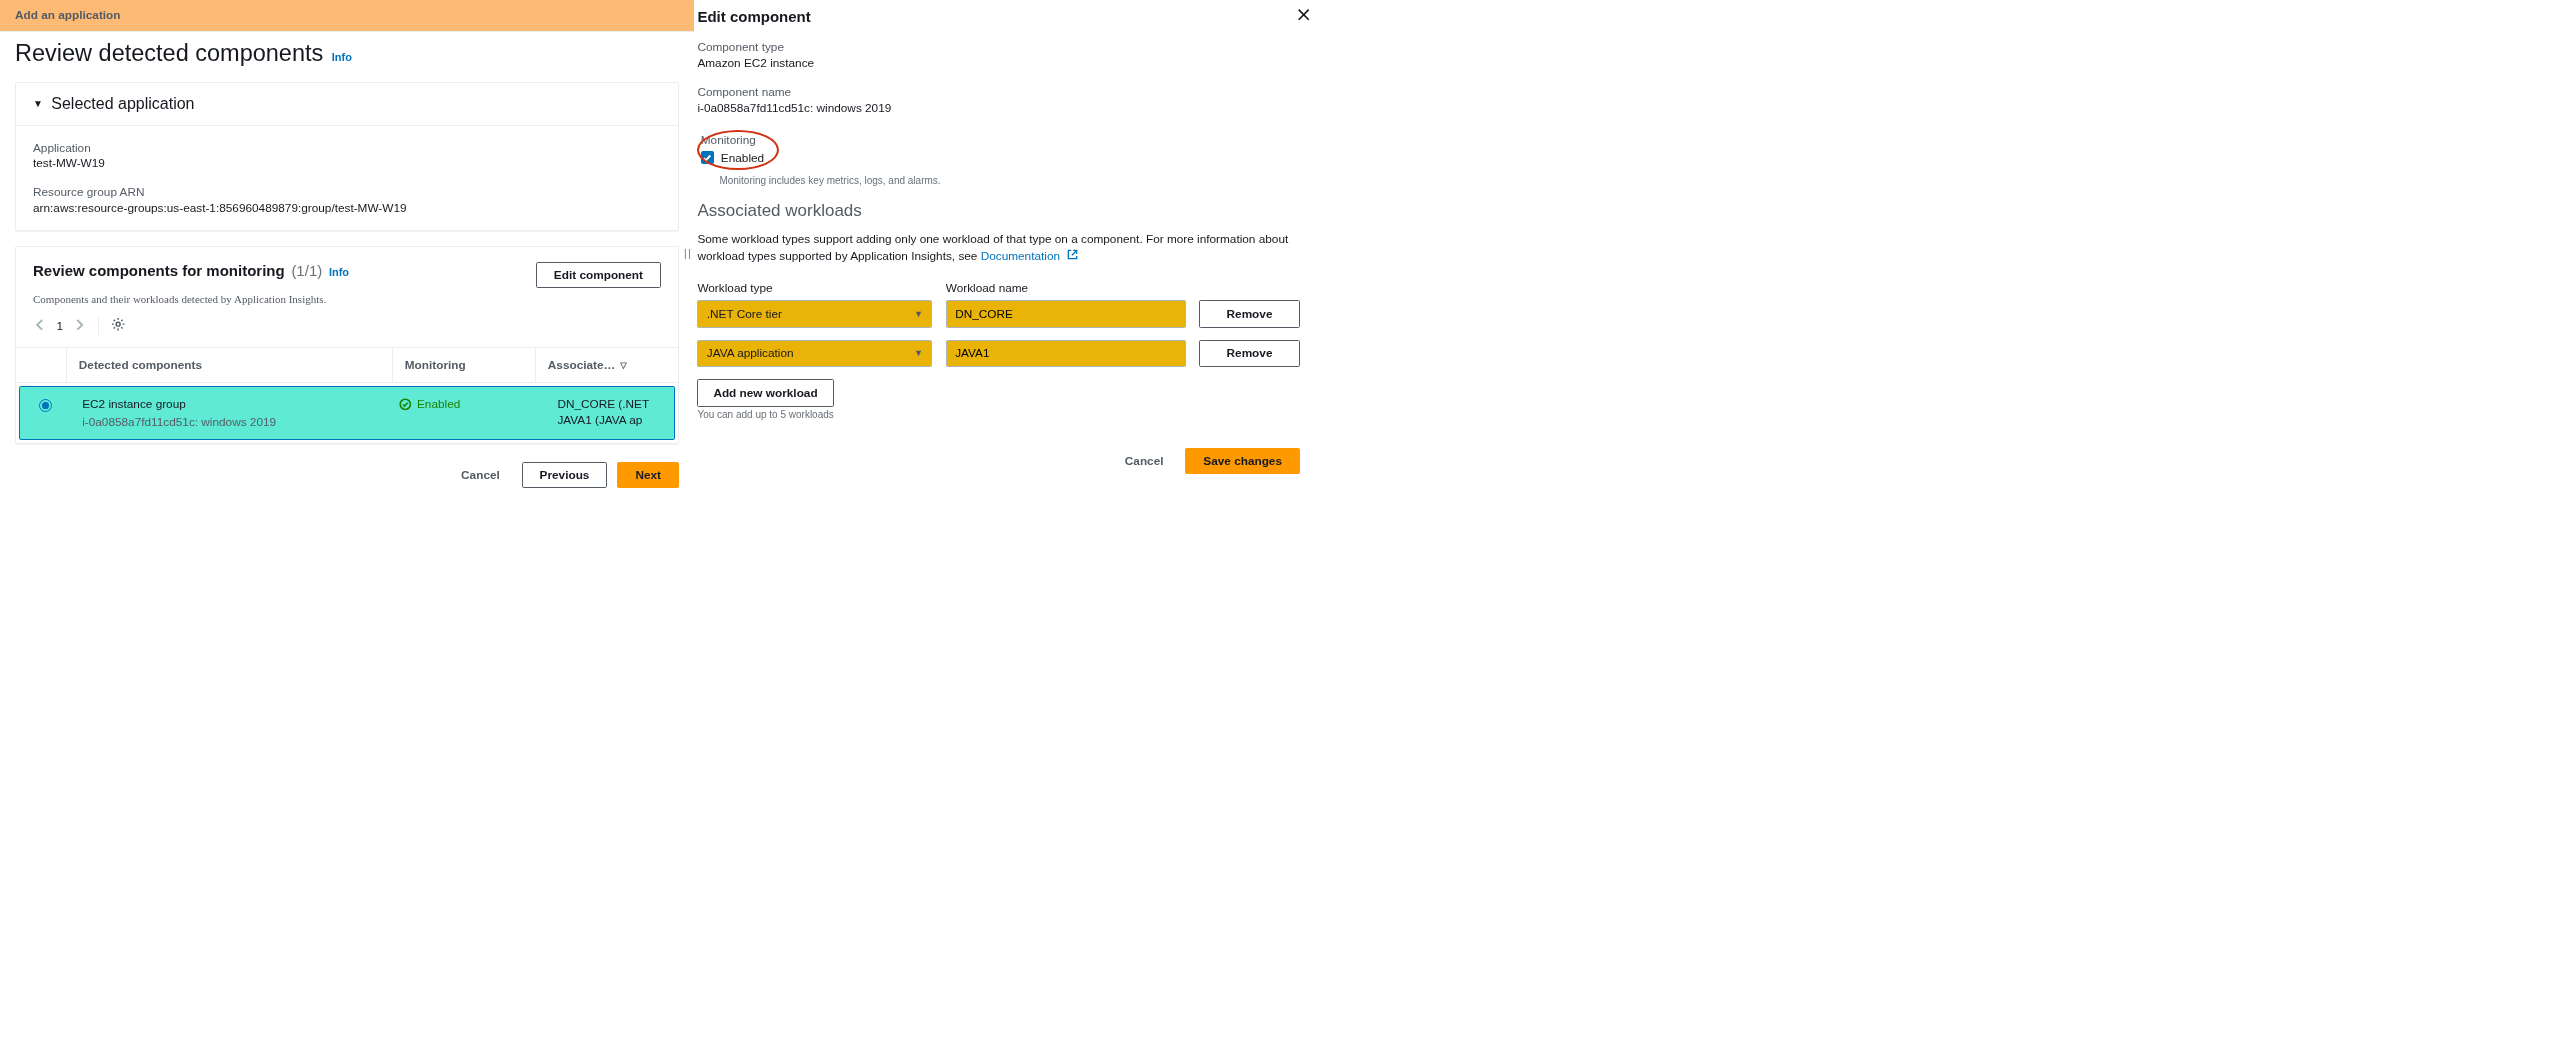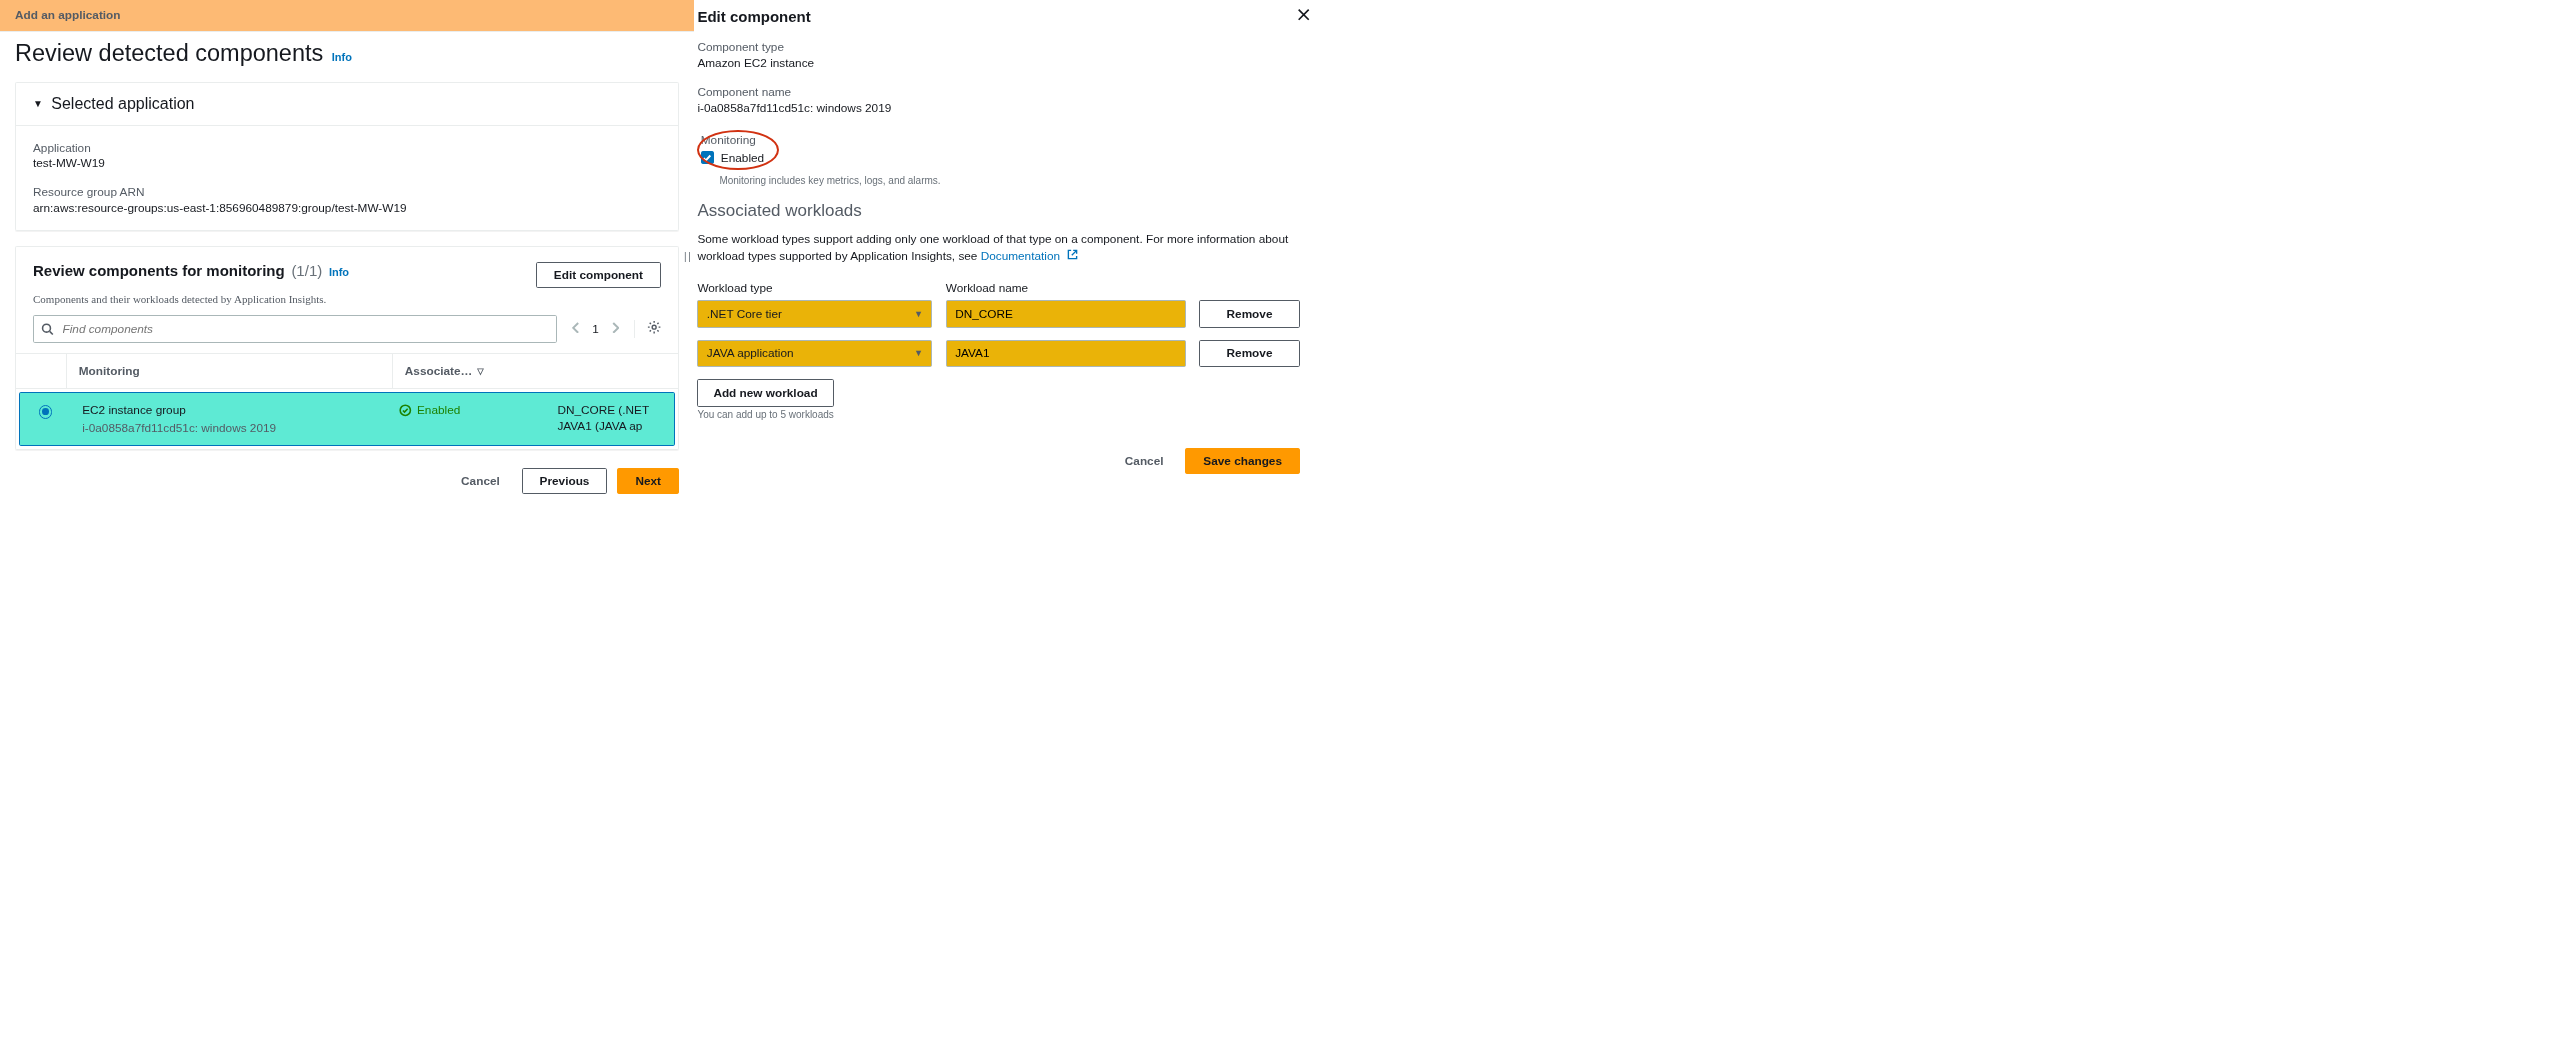--- a/index.html
+++ b/index.html
@@ -124,27 +124,20 @@
           <span class="section2-title">Review components for monitoring</span>
           <span class="section2-title count-muted">(1/1)</span>
           <span class="info-link">Info</span>
         </div>
       </div>
       <button class="btn">Edit component</button>
     </div>
     <div class="section2-desc">Components and their workloads detected by Application Insights.</div>
 
     <div class="toolbar-row">
-      <div class="search-wrap">
-        <svg width="12.6" height="12.6" viewBox="0 0 16 16" fill="none" stroke="#545b64" stroke-width="2">
-            <circle cx="7" cy="7" r="5"></circle>
-            <line x1="11" y1="11" x2="15" y2="15"></line>
-          </svg>
-        <input class="search-input" placeholder="Find components" style="">
-      </div>
       <div class="pager">
         <span class="arrow">
           <svg width="8.4" height="11.8" viewBox="0 0 8 12" fill="none" stroke="#aab7b8" stroke-width="2">
               <path d="M6 1 L1 6 L6 11"></path>
             </svg>
         </span>
         <span class="page-n">1</span>
         <span class="arrow">
           <svg width="8.4" height="11.8" viewBox="0 0 8 12" fill="none" stroke="#aab7b8" stroke-width="2">
               <path d="M2 1 L7 6 L2 11"></path>
@@ -156,20 +149,23 @@
         <svg width="14.3" height="14.3" viewBox="0 0 16 16" fill="none" stroke="#545b64" stroke-width="1.6">
             <circle cx="8" cy="8" r="2.2"></circle>
             <path d="M8 1v2M8 13v2M1 8h2M13 8h2M3 3l1.4 1.4M11.6 11.6 13 13M13 3l-1.4 1.4M4.4 11.6 3 13"></path>
           </svg>
       </span>
     </div>
 
     <div class="table-head">
       <div class="th"></div>
       <div class="th">
+          <span>Detected components</span>
+        </div>
+      <div class="th">
           <span>Monitoring</span>
         </div>
       <div class="th">
           <span>Associate…</span>
           <span class="caret-down">▽</span>
         </div>
     </div>
 
     <div class="table-row">
       <div class="td radio-cell">

